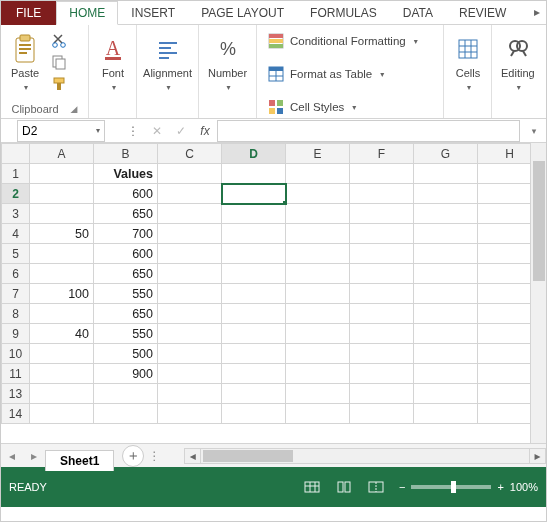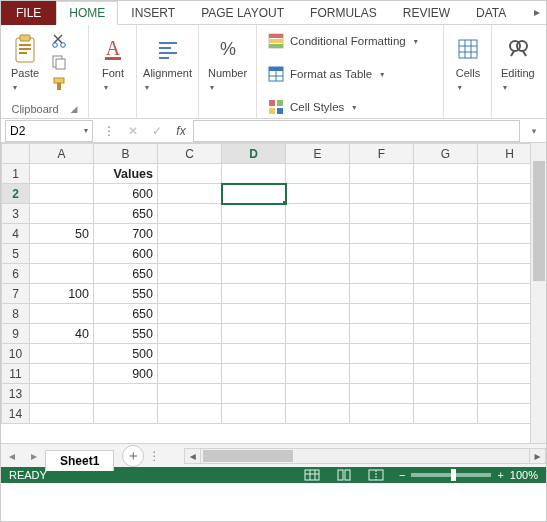--- a/index.html
+++ b/index.html
@@ -95,20 +95,21 @@
   .big-btn .icon-slot {
     height: 36px;
     display: flex;
     align-items: center;
     justify-content: center;
   }
   .big-btn .btn-label {
     font-size: 11px;
     color: #444;
     line-height: 13px;
+    text-align: center;
   }
   .clip-side {
     display: flex;
     flex-direction: column;
     gap: 2px;
     padding-top: 2px;
   }
   .clip-side .small-ic {
     width: 20px; height: 20px;
     display: flex; align-items: center; justify-content: center;
@@ -138,21 +139,21 @@
     align-items: center;
     height: 24px;
     border-bottom: 1px solid #d4d4d4;
     font-size: 12px;
     background: #fff;
   }
   .namebox {
     width: 88px;
     height: 22px;
     border: 1px solid #ccc;
-    margin: 0 4px;
+    margin: 0 16px;
     display: flex;
     align-items: center;
     padding: 0 4px;
     justify-content: space-between;
   }
   .fx-btn {
     width: 24px; text-align: center; color: #777; cursor: pointer;
   }
   .fx-btn.fx { font-style: italic; color: #555; }
   .formula-input {
@@ -276,21 +277,21 @@
   .hscroll .rh { right: 0; border-left: 1px solid #d4d4d4;}
   .hscroll .hthumb {
     position: absolute; left: 18px; top: 1px;
     width: 90px; height: 12px;
     background: #c8c8c8;
   }
   
   .status {
     display: flex;
     align-items: center;
-    height: 16px;
+    height: 40px;
     background: #217346;
     color: #fff;
     font-size: 11px;
     padding: 0 8px;
     gap: 14px;
   }
   .status .spacer { flex: 1; }
   .status .view-ic {
     width: 18px; height: 14px;
     display: flex; align-items: center; justify-content: center;
@@ -320,22 +321,22 @@
 </style>
 </head>
 <body>
 
 <div class="tabs">
   <div class="tab file">FILE</div>
   <div class="tab active">HOME</div>
   <div class="tab">INSERT</div>
   <div class="tab">PAGE LAYOUT</div>
   <div class="tab">FORMULAS</div>
+  <div class="tab">DATA</div>
   <div class="tab">REVIEW</div>
-  <div class="tab">DATA</div>
   <div class="tab-arrow">▸</div>
 </div>
 
 <div class="ribbon">
 
   <div class="group" style="width:88px">
     <div class="group-body">
       <div class="big-btn">
         <div class="icon-slot">
           <svg width="26" height="30">

